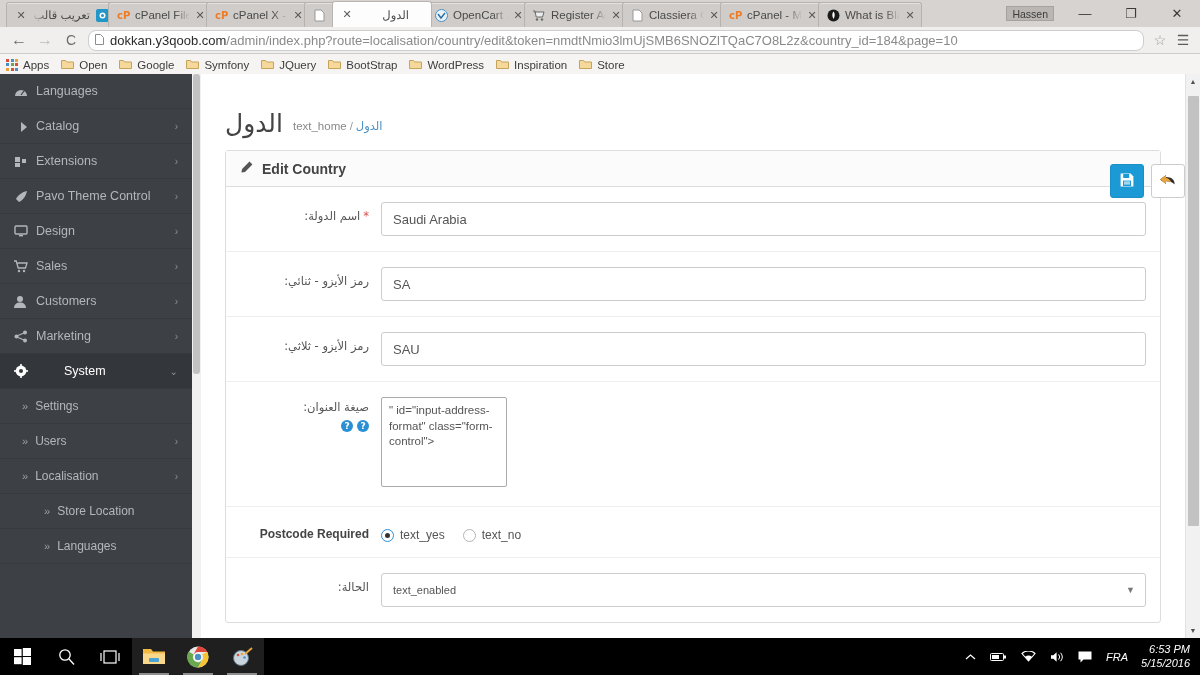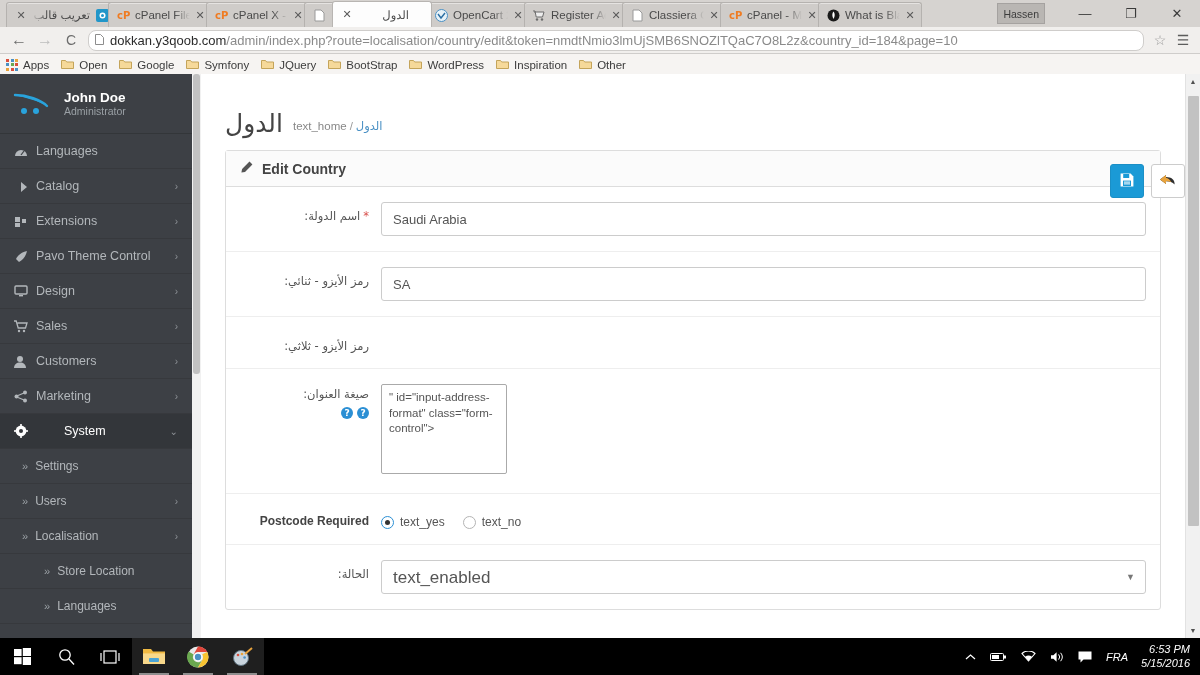--- a/index.html
+++ b/index.html
@@ -32,21 +32,21 @@
   .tab .tclose { flex:none; width:14px; text-align:center; color:#5a5a5a; font-size:11px; margin-left:3px;}
   .tab.rtl { direction:rtl; }
   .tab.rtl .favicon { margin-right:0; margin-left:5px;}
   .tab.rtl .tclose { margin-left:0; margin-right:3px;}
   .tab.rtl .tlabel { -webkit-mask-image: linear-gradient(to left, #000 72%, transparent 100%); mask-image: linear-gradient(to left, #000 72%, transparent 100%); text-align:right;}
   .tab.active { background:#fdfdfd; height:26px; z-index:5; border-color:#b8b5b2; }
   .tab.newtab { background:transparent; border:none; width:34px; min-width:34px; box-shadow:none;}
 
   .winbtns { position:absolute; right:0; top:0; height:27px; display:flex; align-items:center; }
   .winbtn { width:46px; height:27px; display:flex; align-items:center; justify-content:center; color:#3a3a3a; font-size:13px;}
-  .userchip { height:21px; background:#b9b6b3; border:1px solid #a5a2a0; color:#3c3c3c; font-size:10.5px; padding:0 5px; display:flex; align-items:center; margin-right:17px;}
+  .userchip { height:15px; background:#b9b6b3; border:1px solid #a5a2a0; color:#3c3c3c; font-size:10.5px; padding:0 5px; display:flex; align-items:center; margin-right:8px;}
 
   
   .toolbar { height:27px; background:#f1efed; display:flex; align-items:center; padding:0 6px; border-bottom:1px solid #cfcdcb;}
   .navbtn { width:26px; height:22px; display:flex; align-items:center; justify-content:center; font-size:16px; color:#6d6d6d;}
   .navbtn.fwd { color:#bdbdbd; }
   .omnibox {
     flex:1 1 auto; height:21px; background:#fff; border:1px solid #cfcdcb; border-radius:8px;
     display:flex; align-items:center; padding:0 6px; margin:0 4px; font-size:13px; color:#222;
   }
   .omnibox .pageicon { margin-right:6px; color:#8d8d8d; font-size:11px; }
@@ -122,21 +122,21 @@
   .help { display:inline-block; width:12px; height:12px; border-radius:50%; background:#2b8fd4; color:#fff;
           font-size:9px; line-height:12px; text-align:center; margin-left:4px; font-weight:bold;}
   .radios { display:flex; align-items:center; padding-top:6px;}
   .radio { display:flex; align-items:center; margin-right:18px; font-size:12px; color:#555;}
   .rdot { width:13px; height:13px; border-radius:50%; border:1px solid #b4b4b4; margin-right:6px; position:relative; background:#fff;}
   .rdot.on { border:1.5px solid #2b8fd4; }
   .rdot.on::after { content:""; position:absolute; left:3px; top:3px; width:5px; height:5px; border-radius:50%; background:#333;}
   .selwrap { position:relative; }
   .sel {
     width:100%; height:34px; border:1px solid #ccc; border-radius:3px; padding:0 11px;
-    font-size:17px; color:#555; background:#fff; appearance:none; -webkit-appearance:none;
+    font-size:11px; color:#555; background:#fff; appearance:none; -webkit-appearance:none;
     font-family:"Liberation Sans", sans-serif;
   }
   .selcaret { position:absolute; right:11px; top:12px; font-size:9px; color:#777; pointer-events:none;}
 
   
   .pagescroll { position:absolute; right:0; top:74px; width:15px; height:564px; background:#f1f1f1; border-left:1px solid #e2e2e2;}
   .pagescroll .arrow { height:15px; display:flex; align-items:center; justify-content:center; font-size:7px; color:#505050;}
   .pagescroll .thumb { position:absolute; left:2px; top:22px; width:11px; height:430px; background:#c2c2c2; border-radius:1px;}
 
   
@@ -357,41 +357,27 @@
             </svg>
           </span>
         <span>Inspiration</span>
       </div>
       <div class="bm">
         <span class="bmicon">
             <svg width="13" height="11" viewBox="0 0 13 11">
               <path d="M.5 1.5h4l1.2 1.5h6.8v6.5H.5z" fill="#f6d99a" stroke="#c4a45a"></path>
             </svg>
           </span>
-        <span>Other</span>
+        <span>Store</span>
       </div>
     </div>
 
     <div class="viewport">
 
       <div class="sidebar">
-        <div class="sb-user">
-          <span class="sb-logo">
-            <svg width="44" height="30" viewBox="0 0 44 30">
-              <path d="M3 6c10 1 22 4 32 11C27 12 14 9 3 6z" fill="#29a3dc"></path>
-              <path d="M3 6c12 0 26 5 32 11" stroke="#29a3dc" stroke-width="2.4" fill="none" stroke-linecap="round"></path>
-              <circle cx="12" cy="22" r="3" fill="#29a3dc"></circle>
-                <circle cx="24" cy="22" r="3" fill="#29a3dc"></circle>
-            </svg>
-          </span>
-          <span>
-            <span class="sb-uname" style="display:block">John Doe</span>
-            <span class="sb-urole" style="display:block">Administrator</span>
-          </span>
-        </div>
 
         <div class="sb-item">
           <span class="sbi">
             <svg width="14" height="11" viewBox="0 0 14 11">
                 <path d="M1 10a6 6 0 0112 0z" fill="#b3b7bb"></path>
                 <path d="M7 9l3-4" stroke="#3d4045" stroke-width="1.2"></path>
               </svg>
           </span>
           <span>Languages</span>
           <span class="caret"></span>
@@ -558,20 +544,23 @@
 
             <div class="form-row">
               <div class="flabel">رمز الأيزو - ثنائي:</div>
               <div class="fctrl">
                 <input class="inp" value="SA" style="">
               </div>
             </div>
 
             <div class="form-row">
               <div class="flabel">رمز الأيزو - ثلاثي:</div>
+              <div class="fctrl">
+                <input class="inp" value="SAU" style="">
+              </div>
             </div>
 
             <div class="form-row">
               <div class="flabel" style="padding-top:3px">
                 <div>صيغة العنوان:</div>
                 <div class="helpicons">
                   <span class="help">?</span><span class="help">?</span>
                 </div>
               </div>
               <div class="fctrl">

